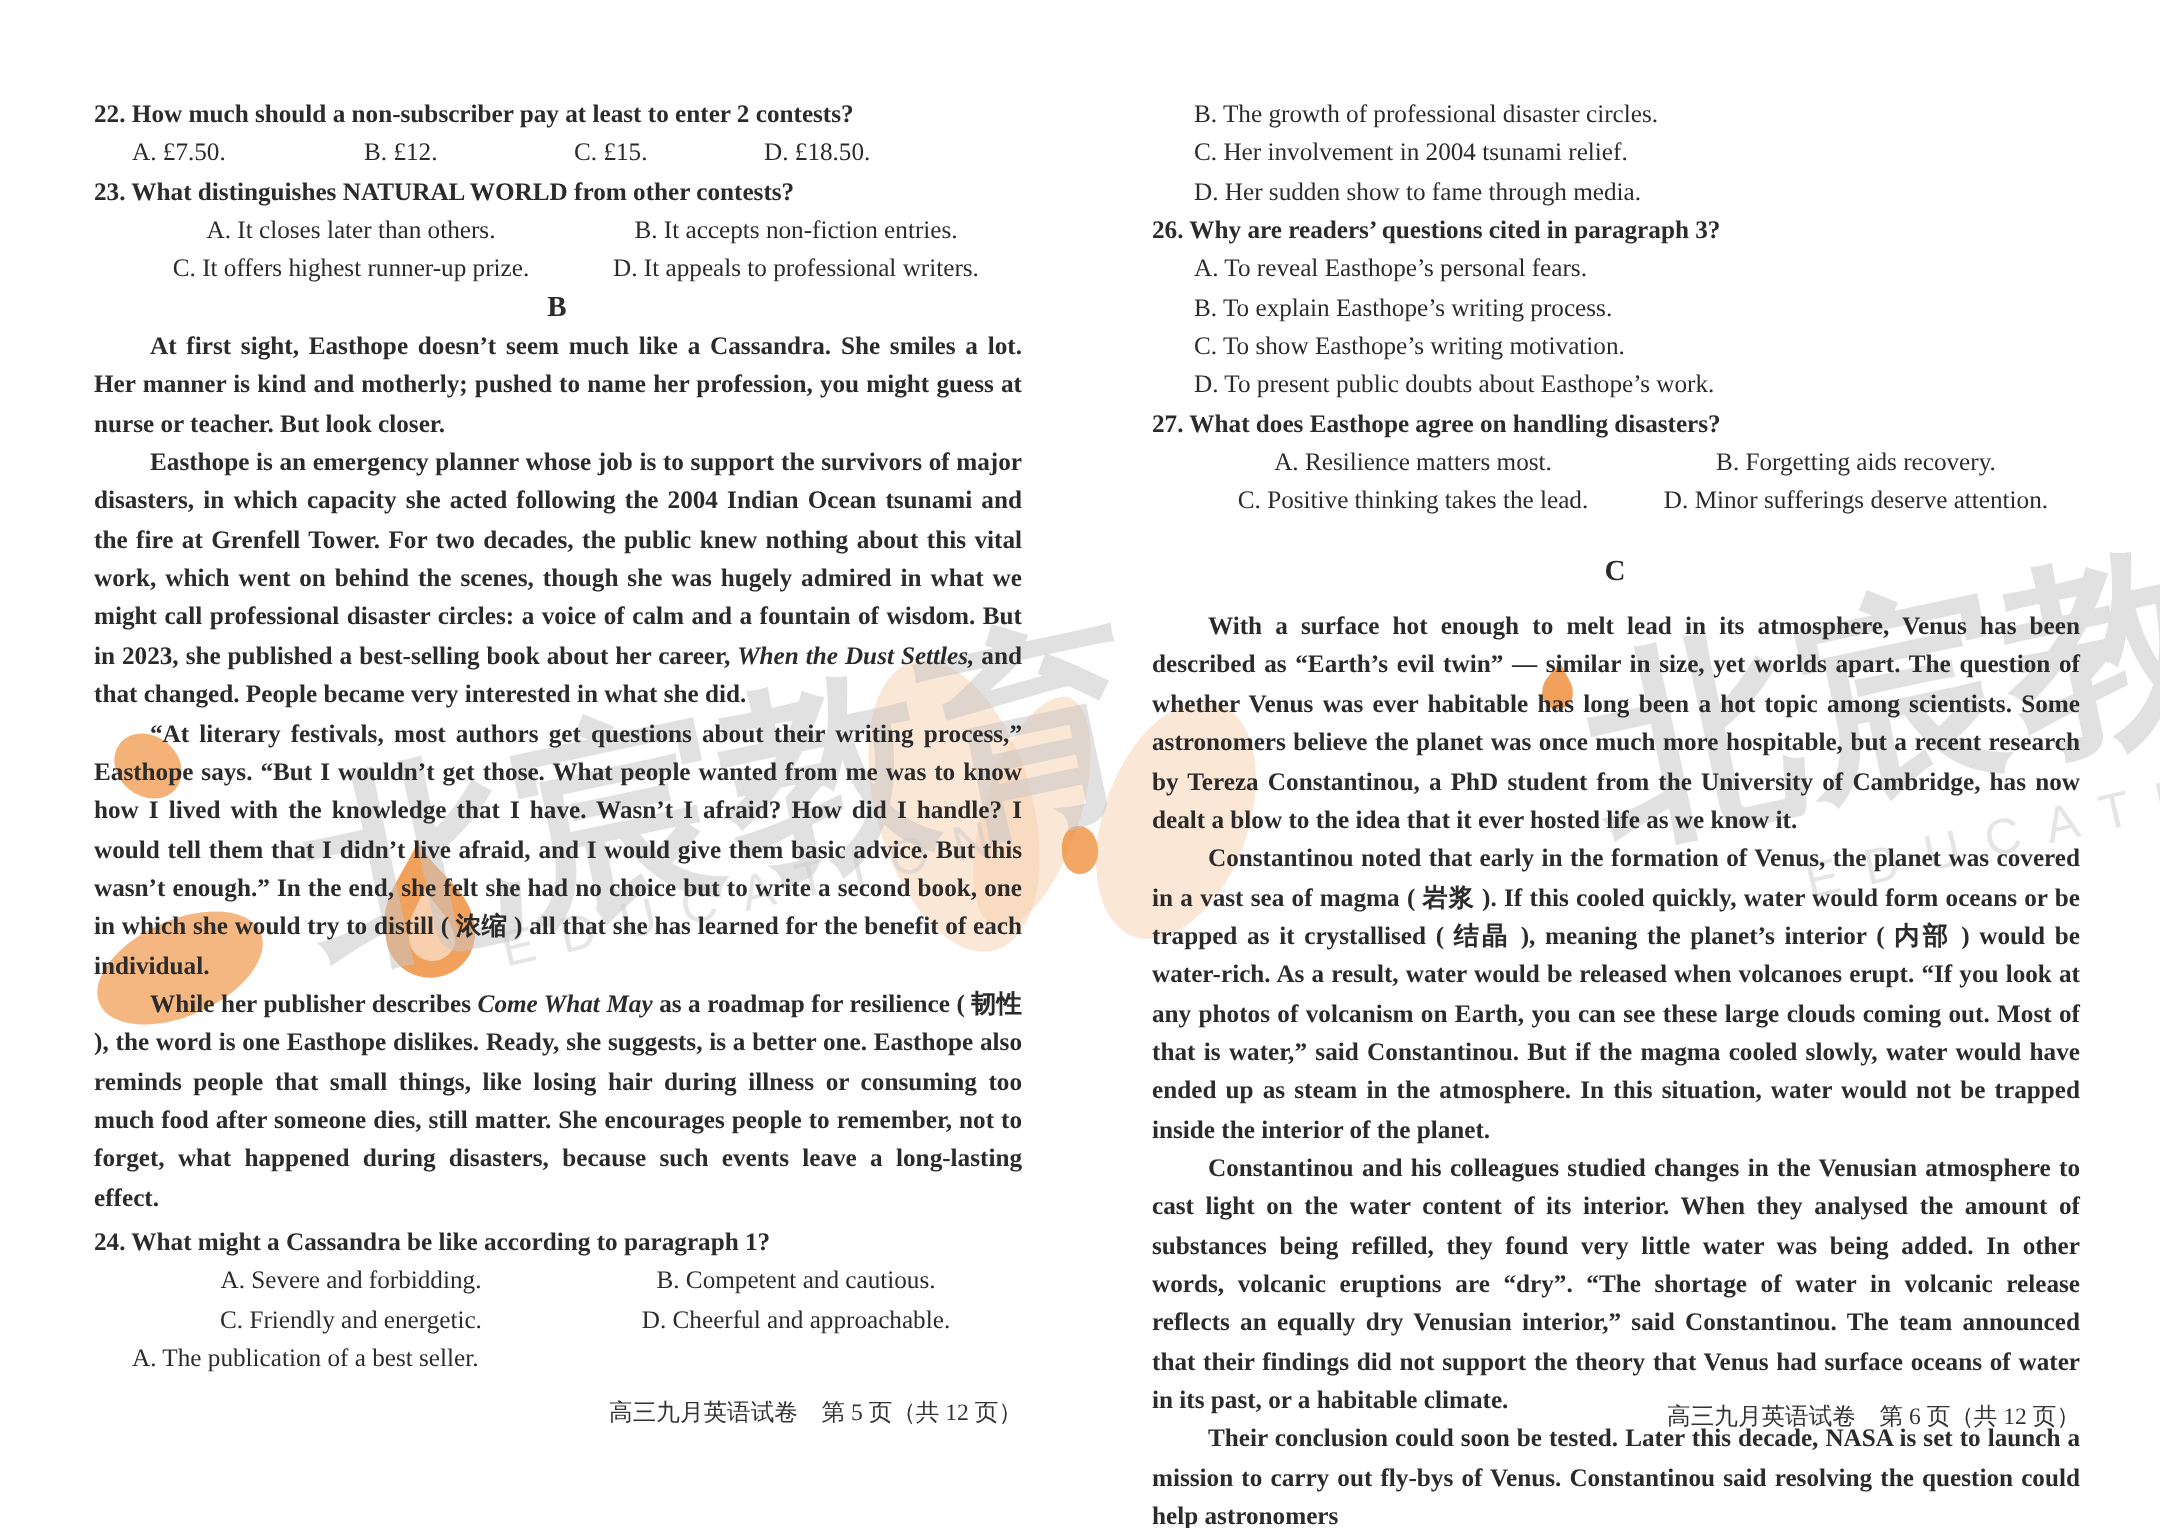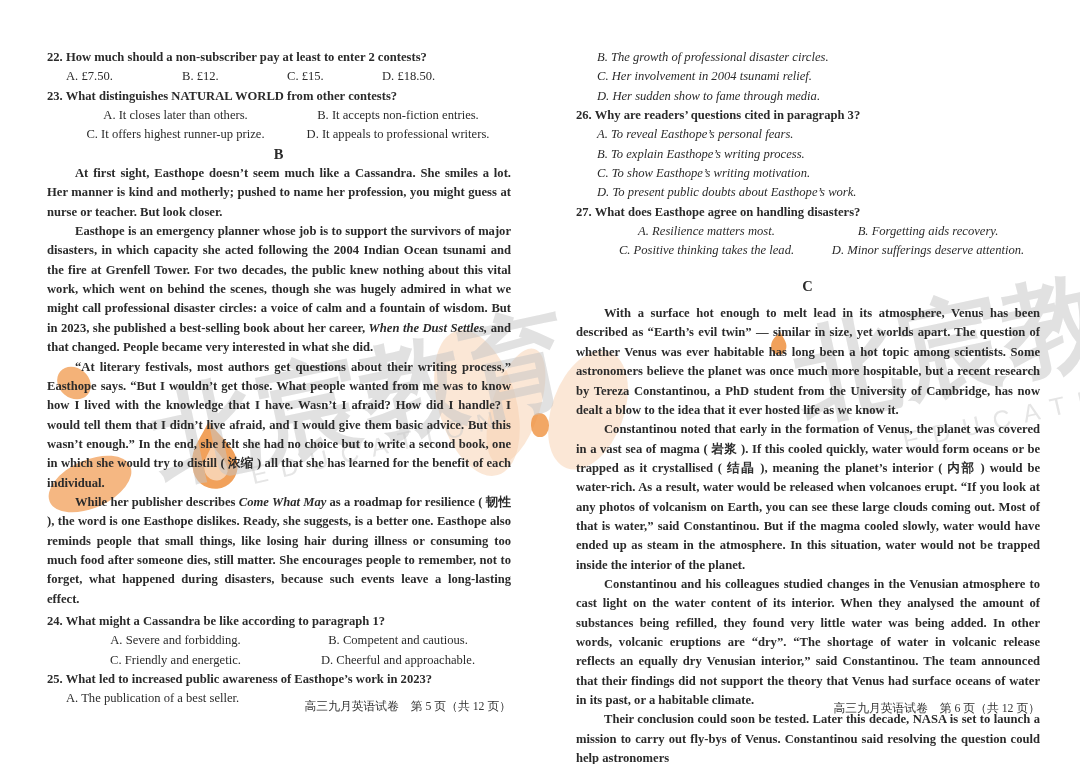--- a/index.html
+++ b/index.html
@@ -5,21 +5,21 @@
   html,body{margin:0;padding:0;background:#ffffff;}
   .canvas{position:relative;width:1080px;height:764px;background:#fff;overflow:hidden;
           font-family:"Liberation Serif","DejaVu Serif",serif;color:#2b2b2b;}
   
   .col{position:absolute;top:48px;font-size:12.6px;line-height:19.35px;z-index:2;}
   #colL{left:47px;width:464px;}
   #colR{left:576px;width:464px;}
   .col p{margin:0;font-weight:bold;}
   .qline{white-space:nowrap;}
   .opts{padding-left:19px;}
-  #colR .opts{padding-left:21px;font-style:italic;}
+  #colR .opts{padding-left:21px;}
   .opts4{display:grid;grid-template-columns:116px 105px 95px auto;}
   .opts2{display:grid;grid-template-columns:219px auto;text-align:center;}
   .opts1 > span{display:block;}
   .head{text-align:center;font-size:14.5px;margin:13px 0 9px;letter-spacing:1px;}
   #colR .head{margin:16px 0 8px;}
   .para p{text-indent:28px;text-align:justify;}
   .footer{position:absolute;font-size:11.8px;text-align:right;z-index:2;color:#333;
           font-family:"Liberation Serif","DejaVu Serif",serif;}
   #footL{left:47px;width:464px;top:699px;}
   #footR{left:576px;width:464px;top:701px;}
@@ -98,21 +98,20 @@
       <p class="qline"><span>24.</span> <span>What might a Cassandra be like according to paragraph 1?</span></p>
       <div class="opts opts2">
         <span>A. Severe and forbidding.</span>
         <span>B. Competent and cautious.</span>
         <span>C. Friendly and energetic.</span>
         <span>D. Cheerful and approachable.</span>
       </div>
     </div>
 
     <div>
-      <p class="qline"><span>25.</span> <span>What led to increased public awareness of Easthope’s work in 2023?</span></p>
       <div class="opts opts1">
         <span>A. The publication of a best seller.</span>
       </div>
     </div>
 
   </section>
 
   <section class="col" id="colR">
 
     <div class="opts opts1">

